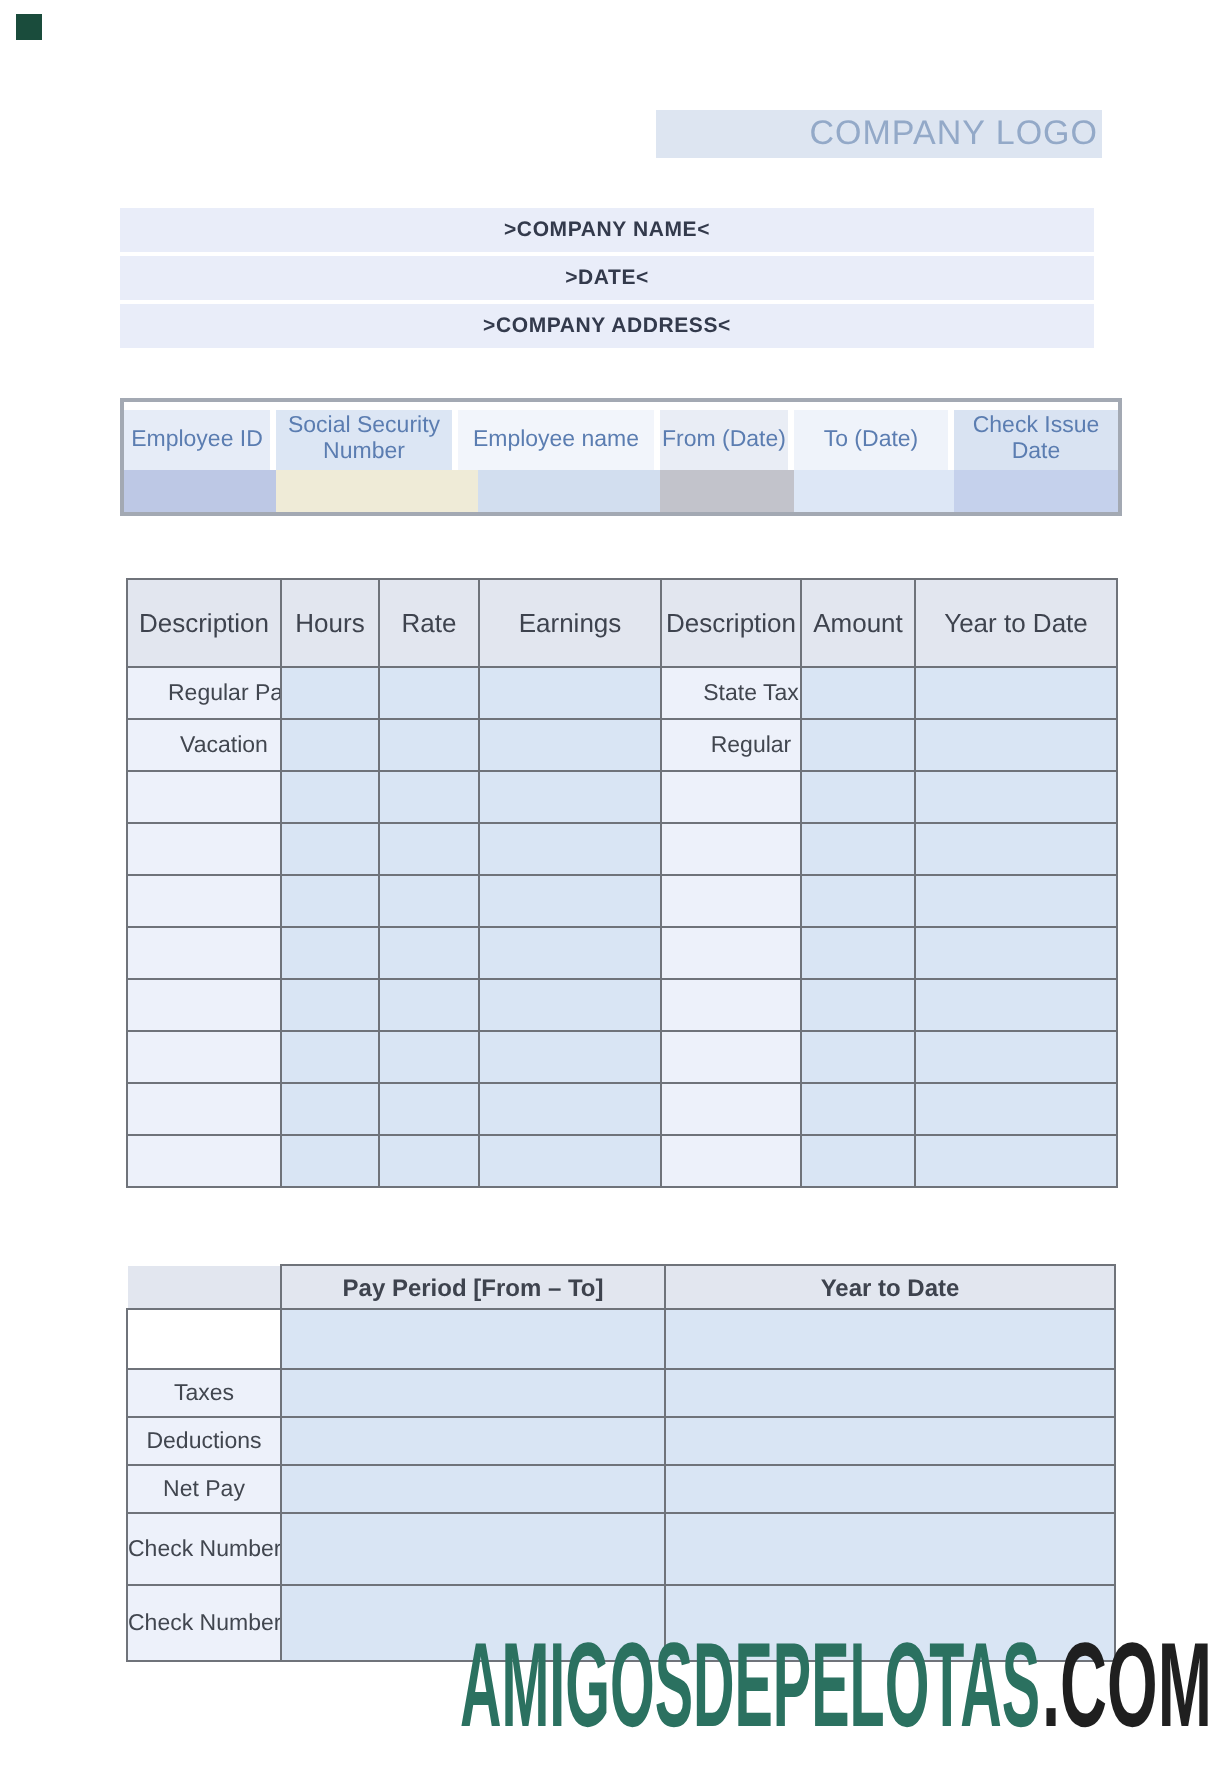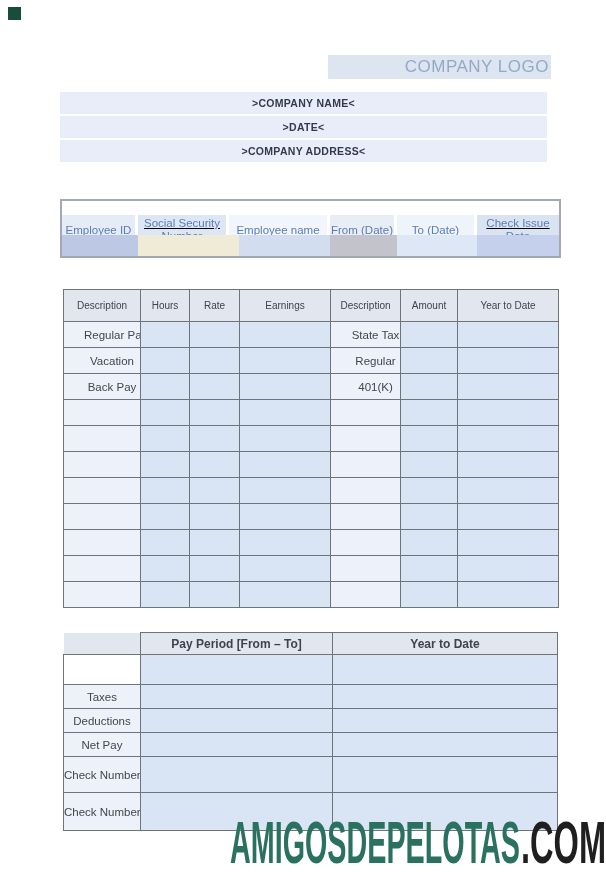--- a/index.html
+++ b/index.html
@@ -5,43 +5,43 @@
   * { margin:0; padding:0; box-sizing:border-box; }
   body { background:#ffffff; font-family:"Liberation Sans","DejaVu Sans",sans-serif; }
   .page { position:relative; width:606px; height:887px; margin:0 auto; background:#ffffff; overflow:hidden; }
 
   .corner-mark { position:absolute; left:8px; top:7px; width:13px; height:13px; background:#1a4c3c; }
 
   .logo-box { position:absolute; left:328px; top:55px; width:223px; height:24px; background:#dde5f1;padding-left:28px; }
   .logo-box span { display:block; width:100%; height:24px; line-height:24px; text-align:right;
     padding-right:2px; font-size:17px; letter-spacing:0.5px; color:#93a9c8; white-space:nowrap; }
 
-  .company-rows { position:absolute; left:60px; top:92px; width:487px; display:flex; flex-direction:column; gap:2px; }
+  .company-rows { position:absolute; left:60px; top:104px; width:487px; display:flex; flex-direction:column; gap:2px; }
   .co-row { height:22px; line-height:22px; background:#e9edf9; text-align:center;
     font-size:10.5px; font-weight:700; letter-spacing:0.3px; color:#333a4c; }
 
   
   .t1 { position:absolute; left:60px; top:199px; width:501px; height:59px; border:2px solid #a3a9b3; background:#ffffff; }
-  .t1-head { display:flex; padding-top:14px; height:32px;text-decoration:underline; }
+  .t1-head { display:flex; padding-top:4px; height:32px; }
   .t1-hcell { height:30px; display:flex; align-items:center; justify-content:center; text-align:center;
     font-size:11.5px; line-height:1.12; color:#5b7db1; border-right:3px solid #ffffff; }
   .t1-hcell:last-child { border-right:none; }
   .t1-body { display:flex; margin-top:2px; height:21px; }
   .t1-dcell { height:21px; }
   .w0 { width:76px; } .w1 { width:101px; } .w2 { width:91px; } .w3 { width:67px; } .w4 { width:80px; } .w5 { flex:1; }
   .hc0 { background:#e6ecf7; } .hc1 { background:#f2f5fb; } .hc2 { background:#dce6f4; }
   .hc3 { background:#e9edf5; } .hc4 { background:#eff3fa; } .hc5 { background:#d9e3f2; }
   .dc0 { background:#bdc8e5; } .dc1 { background:#efebd7; } .dc2 { background:#d2deef; }
   .dc3 { background:#c2c3cb; } .dc4 { background:#dde7f6; } .dc5 { background:#c5d1ec; }
 
   
   table { border-collapse:collapse; table-layout:fixed; }
   .t2 { position:absolute; left:63px; top:289px; width:495px; border:1px solid #6f737a; }
   .t2 th, .t2 td, .t3 th, .t3 td { border:1px solid #6f737a; overflow:hidden; white-space:nowrap; }
-  .t2 th { height:32px; background:#e2e6ef; font-weight:400; font-size:10px; color:#3e434e; }
+  .t2 th { height:44px; background:#e2e6ef; font-weight:400; font-size:13px; color:#3e434e; }
   .t2 td { height:26px; text-align:center; font-size:11.5px; color:#41464f; }
   .desc-cell { background:#edf1fa;padding-left:20px; }
   .fill-cell { background:#d9e5f4; }
 
   
   .t3 { position:absolute; left:63px; top:632px; width:494px; }
   .t3 th { height:22px; background:#e2e6ef; font-weight:700; font-size:12px; color:#3e434e;margin-left:43px; }
   .t3 td { text-align:center; font-size:11.5px; color:#41464f; }
   .ghost { border:none !important; background:#ffffff; }
   .t3 .label-cell { background:#edf1fa; }
@@ -129,29 +129,20 @@
         <tr>
           <td class="desc-cell">Vacation</td>
           <td class="fill-cell"></td>
           <td class="fill-cell"></td>
           <td class="fill-cell"></td>
           <td class="desc-cell">Regular</td>
           <td class="fill-cell"></td>
           <td class="fill-cell"></td>
         </tr>
         <tr>
-          <td class="desc-cell">Back Pay</td>
-          <td class="fill-cell"></td>
-          <td class="fill-cell"></td>
-          <td class="fill-cell"></td>
-          <td class="desc-cell">401(K)</td>
-          <td class="fill-cell"></td>
-          <td class="fill-cell"></td>
-        </tr>
-        <tr>
           <td class="desc-cell"></td>
           <td class="fill-cell"></td>
           <td class="fill-cell"></td>
           <td class="fill-cell"></td>
           <td class="desc-cell"></td>
           <td class="fill-cell"></td>
           <td class="fill-cell"></td>
         </tr>
         <tr>
           <td class="desc-cell"></td>

